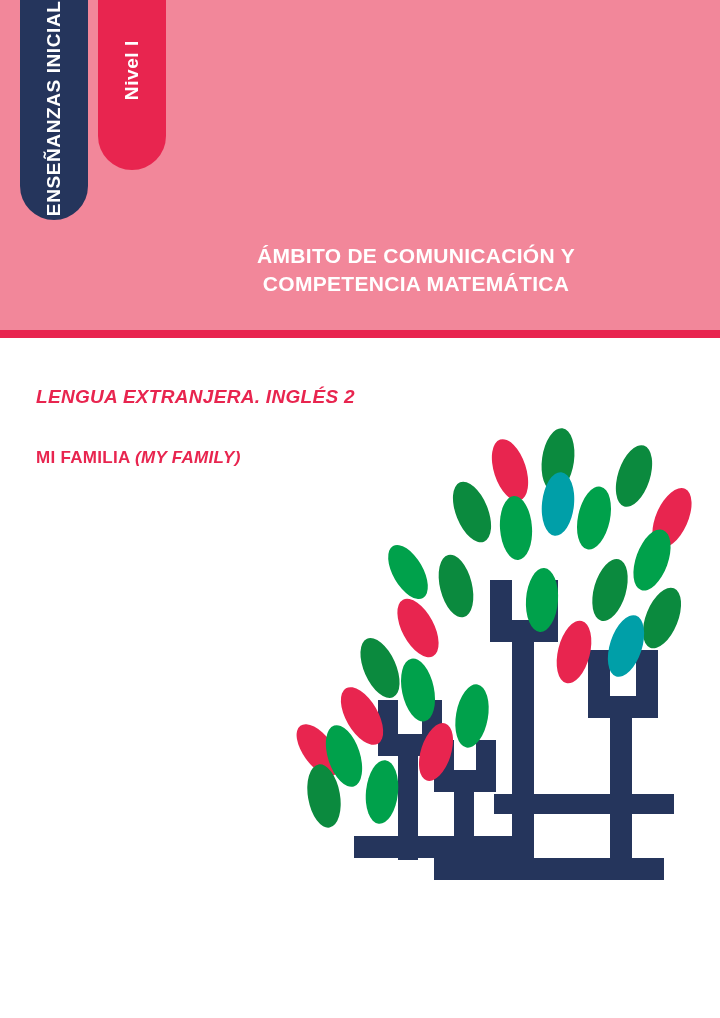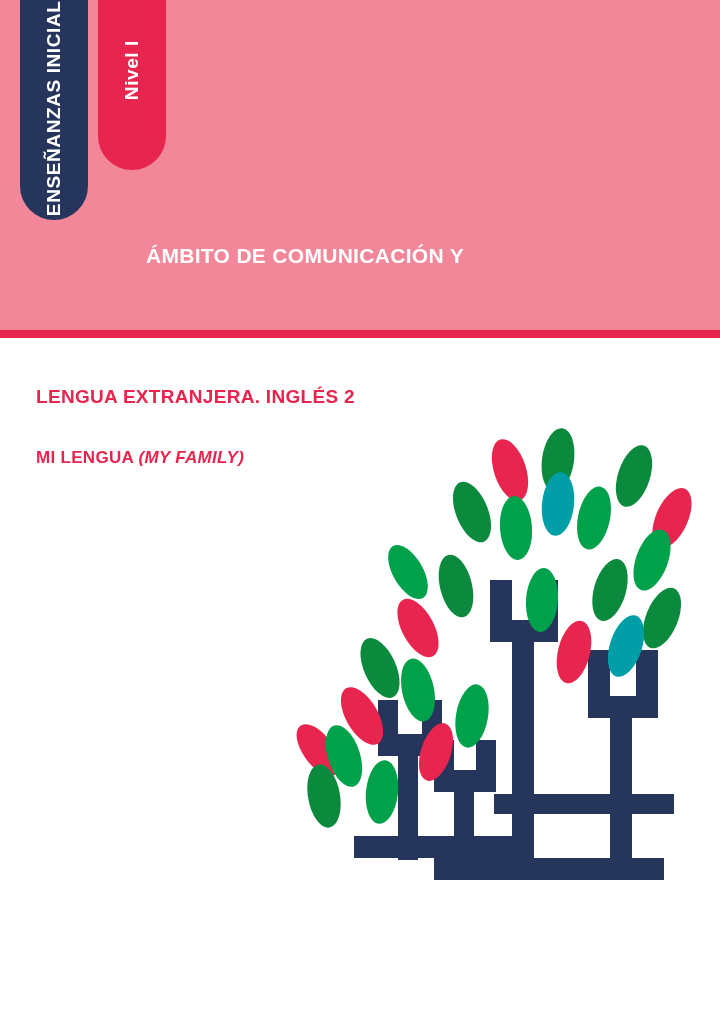--- a/index.html
+++ b/index.html
@@ -70,37 +70,38 @@
   .tab-red span {
     font-size: 19px;
   }
 
   
   .band-heading {
     position: absolute;
     right: 34px;
     top: 242px;
     width: 540px;
-    text-align: left;
+    text-align: center;
     color: #ffffff;
     font-size: 21px;
     font-weight: bold;
     line-height: 1.35;
     letter-spacing: 0.3px;
   }
 
   
   .title-main {
     position: absolute;
     left: 36px;
     top: 386px;
     color: #e8254f;
     font-size: 19px;
     font-weight: bold;
     letter-spacing: 0.3px;
+    font-style: italic;
   }
   .title-sub {
     position: absolute;
     left: 36px;
     top: 448px;
     color: #e8254f;
     font-size: 17px;
     font-weight: bold;
     letter-spacing: 0.3px;
   }
@@ -134,26 +135,27 @@
 <div class="tab tab-dark">
   <span>ENSEÑANZAS INICIALES</span>
 </div>
 
 <div class="tab tab-red">
   <span>Nivel I</span>
 </div>
 
 <div class="band-heading">
   <div>ÁMBITO DE COMUNICACIÓN Y</div>
+  <div>COMPETENCIA MATEMÁTICA</div>
 </div>
 
 <div class="title-main">LENGUA EXTRANJERA. INGLÉS 2</div>
 
 <div class="title-sub">
-  <span>MI LENGUA </span><em>(MY FAMILY)</em>
+  <span>MI FAMILIA </span><em>(MY FAMILY)</em>
 </div>
 
 <div class="illustration">
   <svg viewBox="0 0 470 500" width="470" height="500" xmlns="http://www.w3.org/2000/svg" aria-hidden="true">
 
     <g fill="#25355c">
 
       <path d="M232,180 h22 v40 h24 v-40 h22 v62 h-24 v218 h-22 v-218 h-22 z"></path>
 
       <path d="M330,250 h22 v46 h26 v-46 h22 v68 h-26 v142 h-22 v-142 h-22 z"></path>

